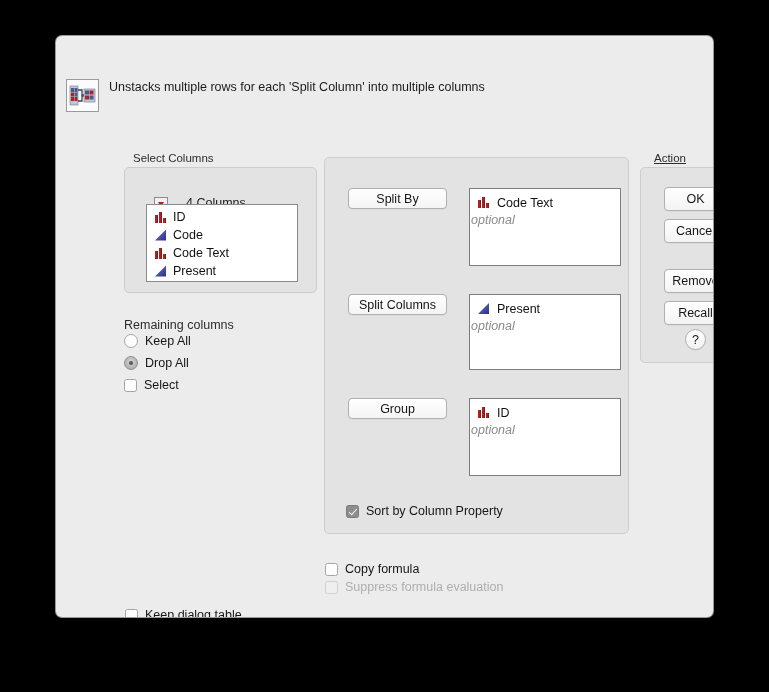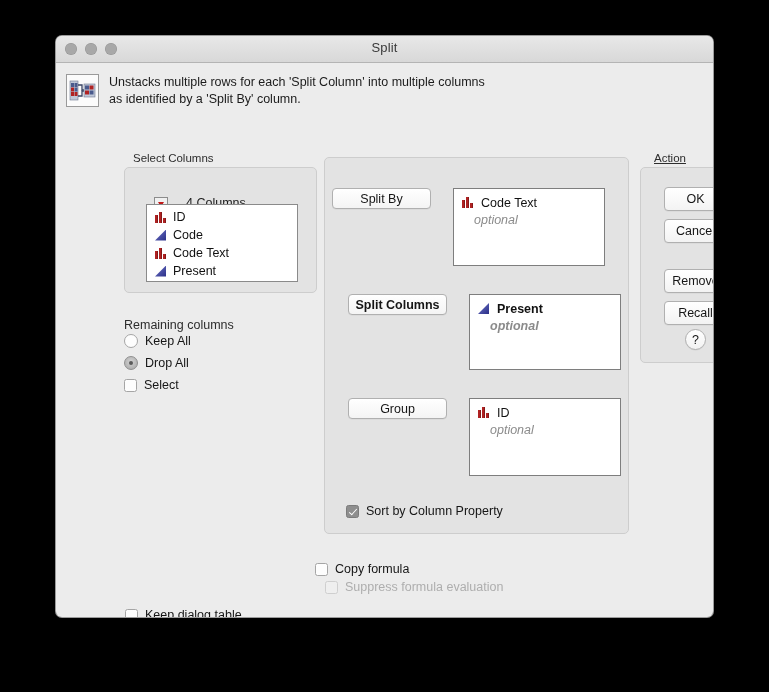--- a/index.html
+++ b/index.html
@@ -57,20 +57,21 @@
     letter-spacing: 0.1px;
   }
 
   
   .header {
     display: flex;
     align-items: flex-start;
     padding: 11px 0 0 10px;
     height: 52px;
     box-sizing: border-box;
+    margin-top: 32px;
   }
   .header-icon {
     width: 33px;
     height: 33px;
     background: #fbfbfb;
     border: 1px solid #9a9a9a;
     flex: none;
     margin-right: 10px;
     position: relative;
     box-sizing: border-box;
@@ -245,29 +246,29 @@
   .dz-item {
     display: flex;
     align-items: center;
     padding-left: 8px;
     height: 17px;
     font-size: 12.5px;
     color: #111111;
   }
   .dz-item .ic { margin-right: 8px; flex:none; }
   .dz-optional {
-    padding-left: 20px;
+    padding-left: 1px;
     font-size: 12.5px;
     font-style: italic;
     color: #8b8b8b;
     line-height: 18px;
   }
 
-  #row-splitby      { left: 276px; top: 152px; }
-  #row-splitcolumns { left: 292px; top: 258px; font-weight: bold; }
+  #row-splitby      { left: 292px; top: 152px; }
+  #row-splitcolumns { left: 292px; top: 258px; }
   #row-group        { left: 292px; top: 362px; }
 
   #sortprop-row { left: 290px; top: 468px; text-align: center; }
 
   
   #action-label { left: 598px; top: 116px; text-decoration: underline; }
   #action-box   { left: 584px; top: 131px; width: 112px; height: 196px; }
 
   .action-btn {
     position: absolute;
@@ -316,37 +317,29 @@
     height: 19px;
     background: #ffffff;
     border: 1px solid #6e6e6e;
     box-sizing: border-box;
     margin-left: 3px;
     font-size: 12px;
     padding: 0 3px;
     font-family: "Liberation Sans", sans-serif;
     color: #111;
   }
-  #copyformula-row { left: 259px; top: 526px; justify-content: space-between; }
+  #copyformula-row { left: 269px; top: 526px; justify-content: space-between; }
   #suppress-row    { left: 269px; top: 544px; color: #aeaeae; }
   #keepdialog-row  { left: 69px; top: 572px; }
 </style>
 </head>
 <body>
 
 <div class="window">
 
-  <div class="titlebar">
-    <div class="traffic">
-      <div class="light"></div>
-      <div class="light"></div>
-      <div class="light"></div>
-    </div>
-    <div class="title-text">Split</div>
-  </div>
 
   <div class="header">
     <div class="header-icon">
       <svg width="31" height="31" viewBox="0 0 31 31" style="display:block">
         <rect x="3" y="6" width="8" height="19" fill="#c0c8d8" stroke="#6f7890" stroke-width="0.6"></rect>
         <rect x="4" y="8" width="3" height="4" fill="#4a5a8c"></rect>
         <rect x="7.5" y="8" width="3" height="4" fill="#4a5a8c"></rect>
         <rect x="4" y="12.5" width="3" height="4" fill="#b02222"></rect>
         <rect x="7.5" y="12.5" width="3" height="4" fill="#4a5a8c"></rect>
         <rect x="4" y="17" width="3" height="4" fill="#b02222"></rect>
@@ -355,21 +348,20 @@
         <path d="M11 21 H15 V16 H17" stroke="#3a4464" stroke-width="1.3" fill="none"></path>
         <rect x="17" y="9" width="11" height="13" fill="#c0c8d8" stroke="#6f7890" stroke-width="0.6"></rect>
         <rect x="18" y="10.5" width="4" height="4" fill="#4a5a8c"></rect>
         <rect x="22.5" y="10.5" width="4" height="4" fill="#b02222"></rect>
         <rect x="18" y="15.5" width="4" height="4" fill="#b02222"></rect>
         <rect x="22.5" y="15.5" width="4" height="4" fill="#4a5a8c"></rect>
       </svg>
     </div>
     <div class="header-text">
       <div>Unstacks multiple rows for each 'Split Column' into multiple columns</div>
-      <div>as identified by a 'Split By' column.</div>
     </div>
   </div>
 
   <div class="grp-label" id="select-columns-label">Select Columns</div>
   <div class="grp-box" id="select-columns-box"></div>
 
   <div class="disclosure-row">
     <div class="disclosure-tri"></div>
     <div class="disclosure-text">4 Columns</div>
   </div>

